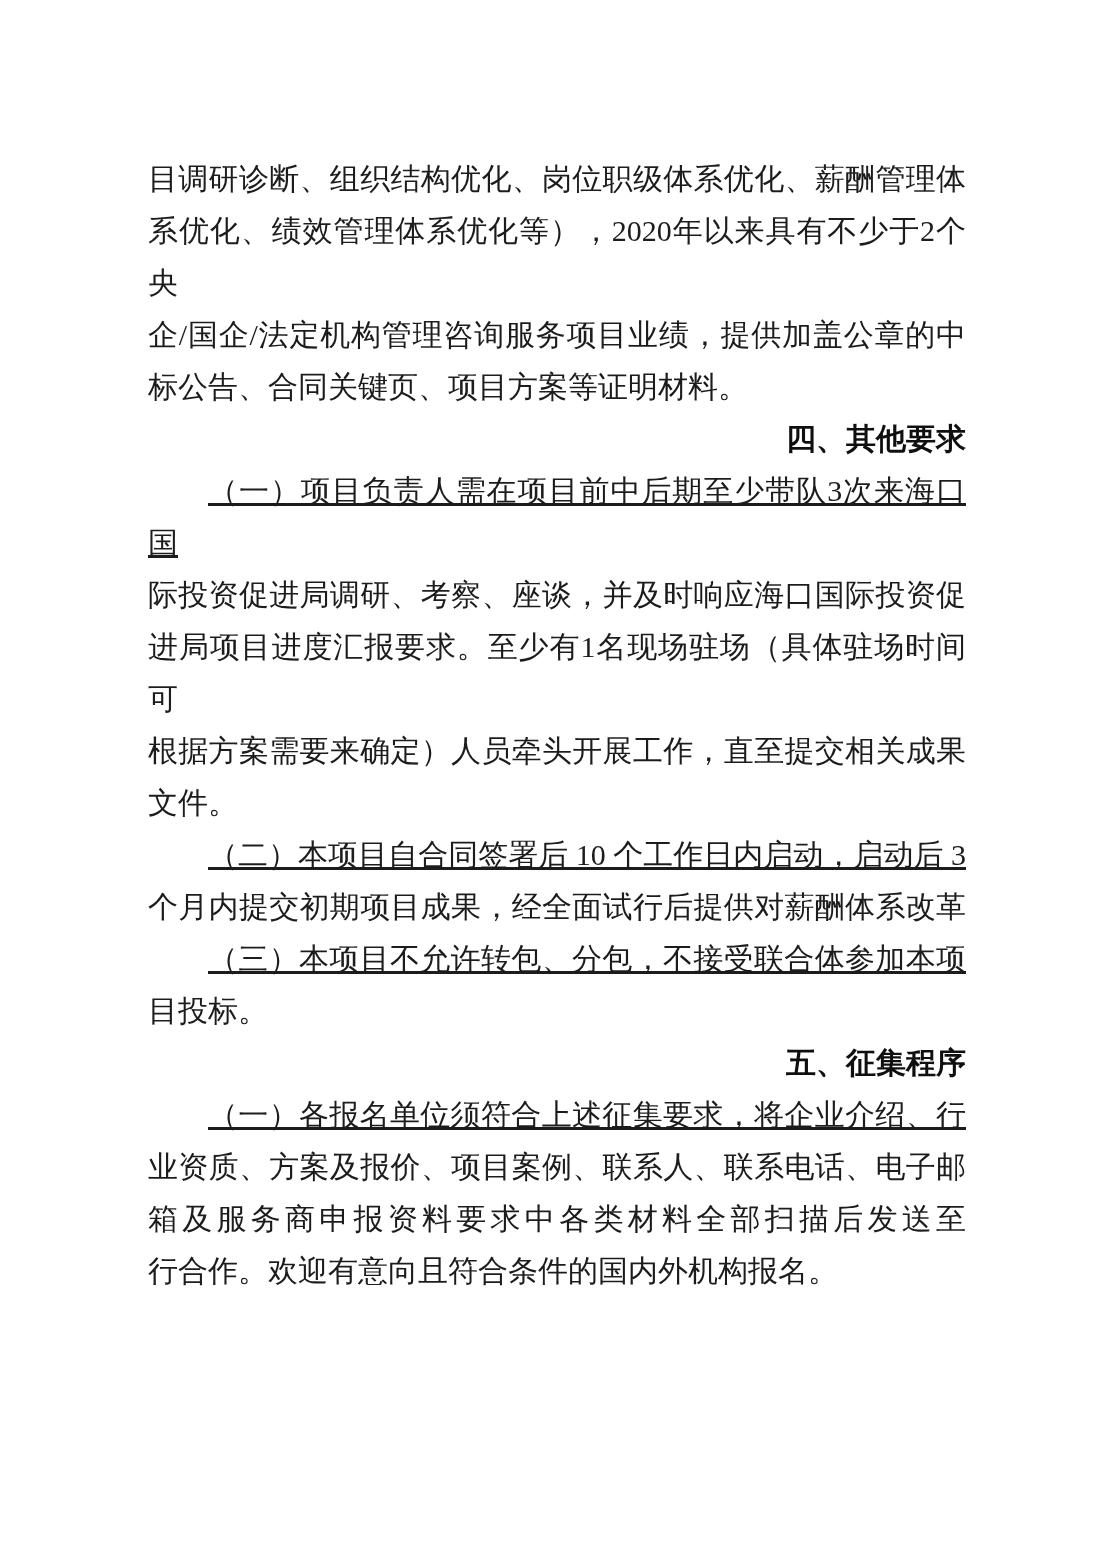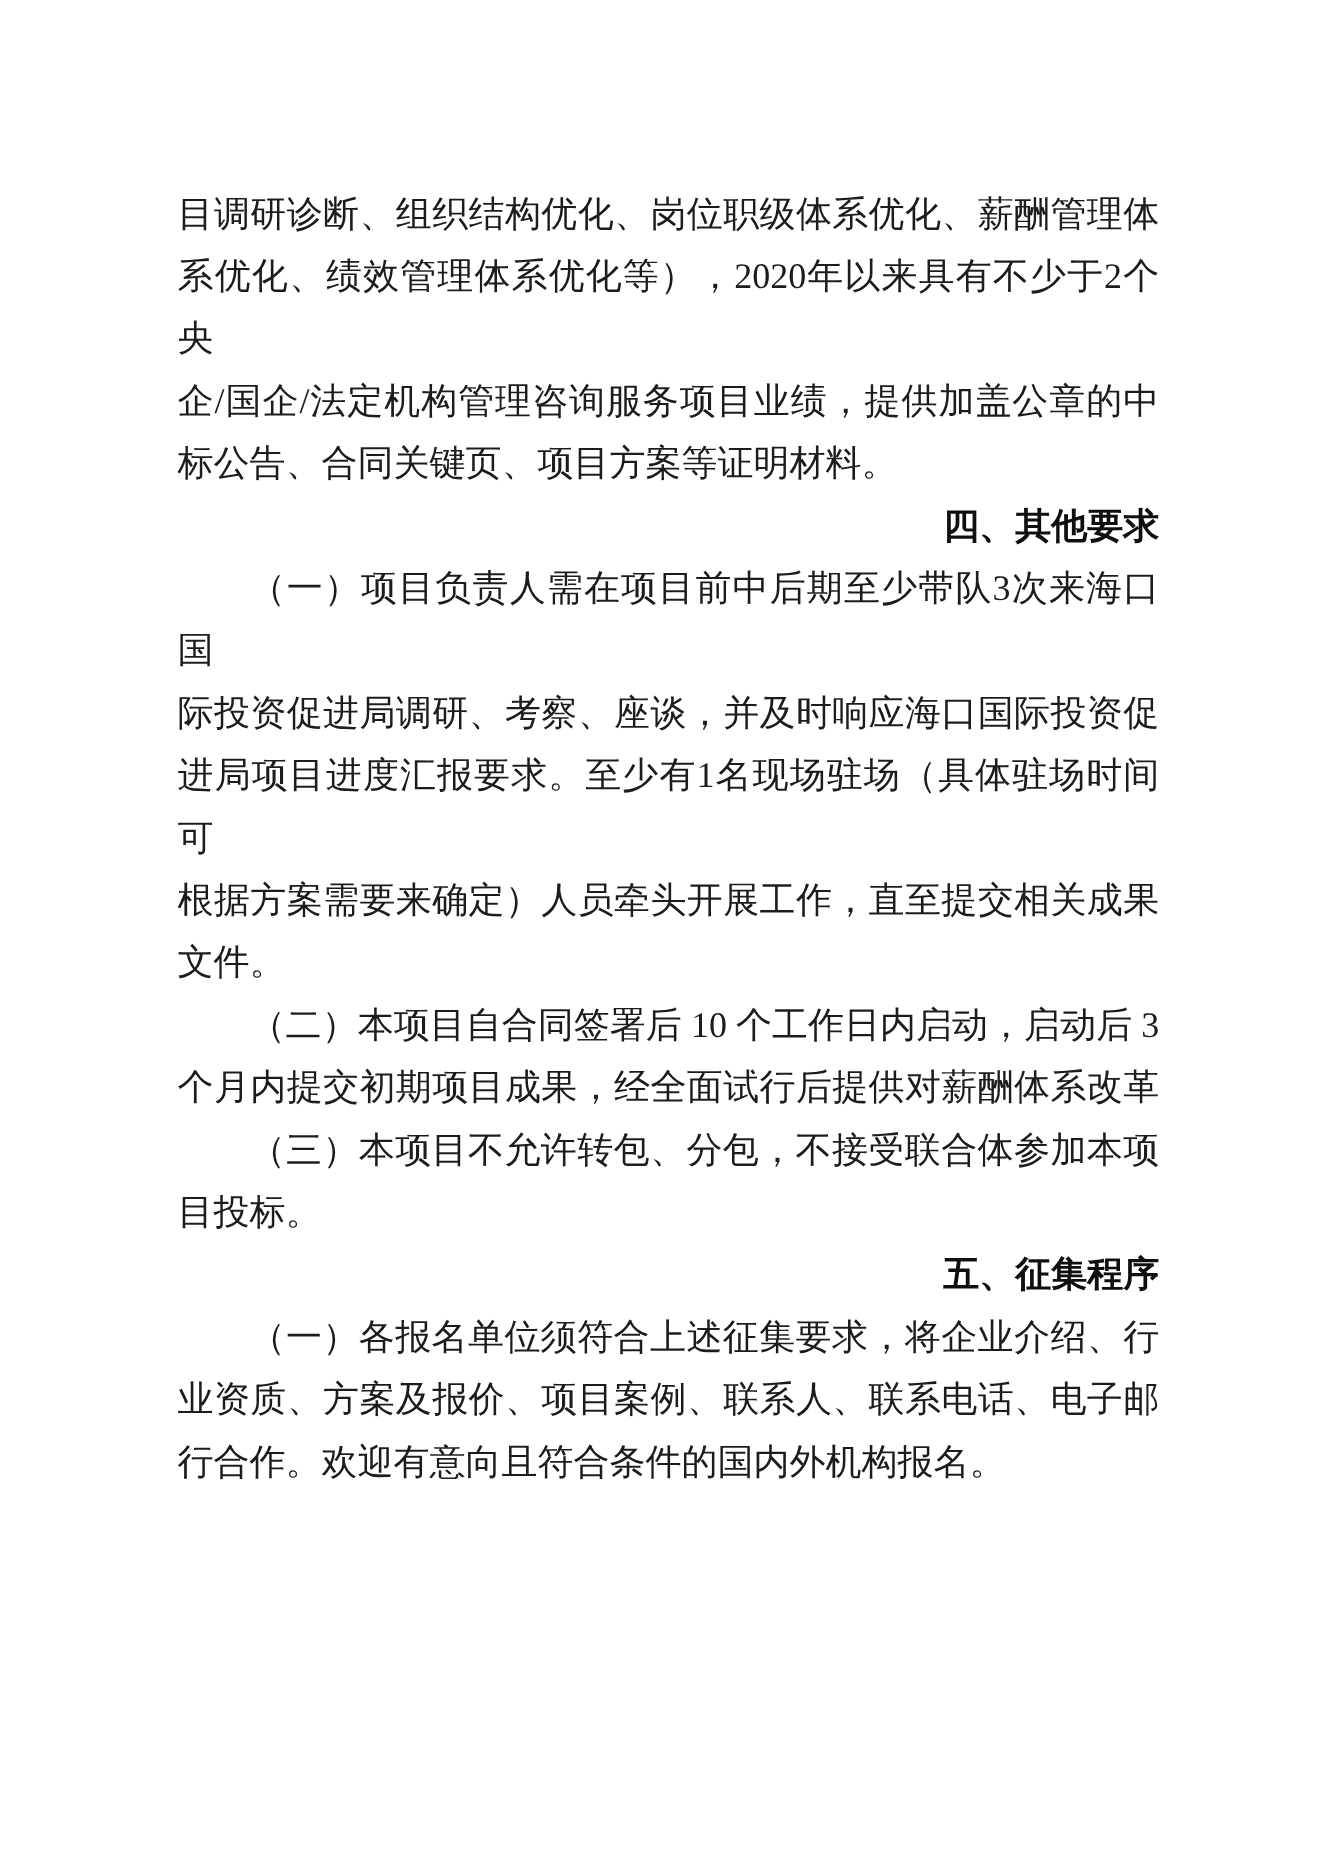--- a/index.html
+++ b/index.html
@@ -28,20 +28,21 @@
     margin: 0;
     padding: 0;
   }
   .line {
     text-align: justify;
     text-align-last: justify;
     text-justify: inter-ideograph;
   }
   .line.first {
     text-indent: 60px;
+    text-decoration: underline;
   }
   .line.last {
     text-align-last: left;
   }
   .heading {
     margin: 0;
     padding: 0;
     font-family: "Liberation Sans", "DejaVu Sans", sans-serif;
     font-weight: 700;
     font-size: 30px;
@@ -91,20 +92,21 @@
     <section class="block">
       <div class="line first">（三）本项目不允许转包、分包，不接受联合体参加本项</div>
       <div class="line last">目投标。</div>
     </section>
 
     <h2 class="heading">五、征集程序</h2>
 
     <section class="block">
       <div class="line first">（一）各报名单位须符合上述征集要求，将企业介绍、行</div>
       <div class="line">业资质、方案及报价、项目案例、联系人、联系电话、电子邮</div>
+      <div class="line">箱及服务商申报资料要求中各类材料全部扫描后发送至</div>
     </section>
 
     <section class="block">
       <div class="line last">行合作。欢迎有意向且符合条件的国内外机构报名。</div>
     </section>
 
   </main>
 
   <div class="page-number">- 3 -</div>
 </div>

